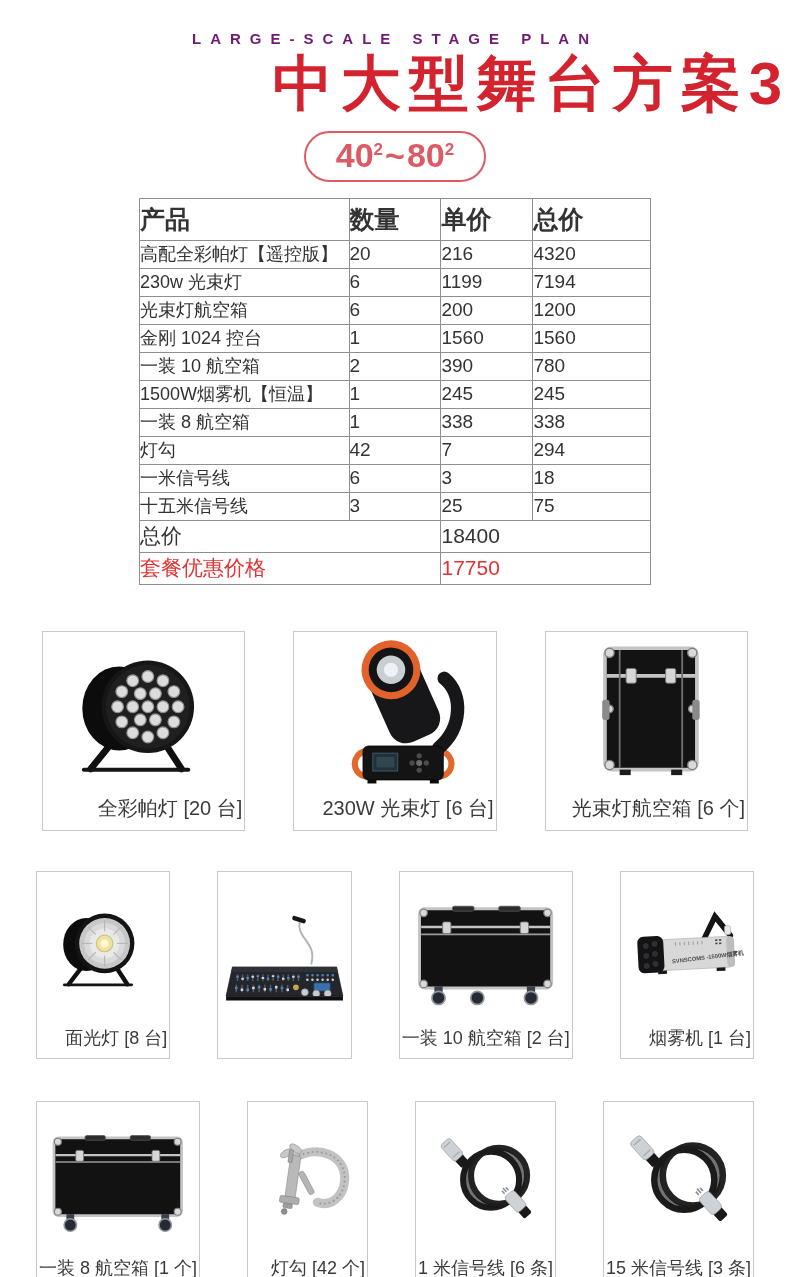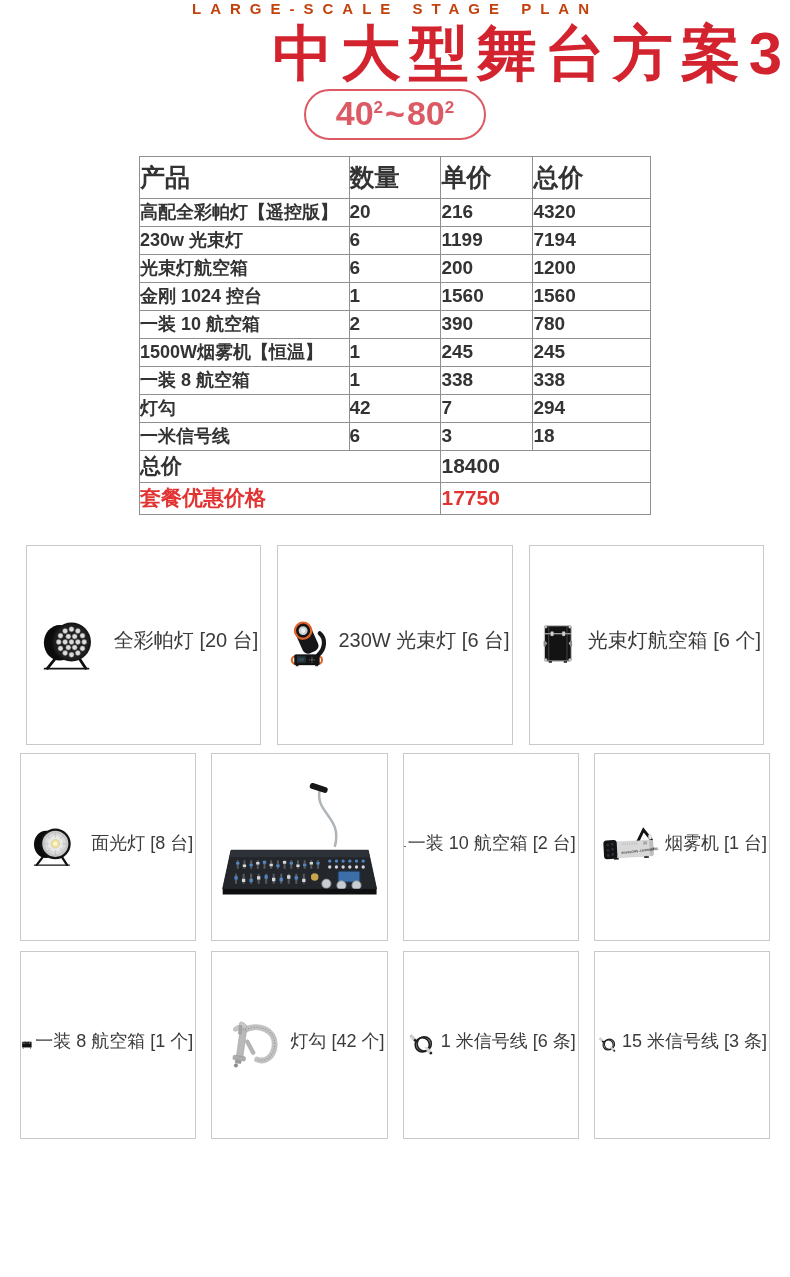--- a/index.html
+++ b/index.html
@@ -7,46 +7,46 @@
     --badge-red:#dc5a63;
     --accent-red:#e23333;
     --table-border:#8f8f8f;
     --text-dark:#333333;
   }
   *{box-sizing:border-box;}
   html,body{margin:0;padding:0;background:#ffffff;}
   body{width:790px;font-family:"Liberation Sans","DejaVu Sans",sans-serif;}
   .page{width:790px;height:1277px;background:#fff;overflow:hidden;}
 
-  .eyebrow{text-align:center;font-size:15px;font-weight:600;
-    letter-spacing:9px;color:#c2410c;}
+  .eyebrow{padding-top:30px;text-align:center;font-size:15px;font-weight:600;
+    letter-spacing:9px;color:#701a75;}
   .title{margin:4px 0 0;text-align:right;font-size:60px;font-weight:700;
     color:var(--title-red);letter-spacing:8px;line-height:1.1;}
-  .badge-wrap{text-align:center;margin-top:2px;}
+  .badge-wrap{text-align:center;margin-top:14px;}
   .badge{display:inline-block;border:2px solid var(--badge-red);color:var(--badge-red);
     border-radius:28px;padding:1px 30px 3px;font-size:34px;font-weight:600;line-height:1.25;}
   .badge sup{font-size:17px;font-weight:600;}
   .badge .tilde{padding:0 2px;}
 
   table.price{border-collapse:collapse;margin:16px auto 0;width:512px;table-layout:fixed;
     color:var(--text-dark);}
   table.price th,table.price td{border:1px solid var(--table-border);text-align:left;
     padding:0;overflow:hidden;white-space:nowrap;}
   table.price thead th{font-size:25px;font-weight:600;height:42px;}
-  table.price tbody td{font-size:19px;font-weight:700;height:28px;}
+  table.price tbody td{font-size:19px;font-weight:400;height:28px;}
   table.price td.prod{font-size:18px;}
   table.price tr.sum td{font-size:21px;height:32px;}
   table.price tr.discount td{color:var(--accent-red);}
 
   .gallery{margin-top:30px;}
   .g-row{display:grid;}
   .g-row.cols3{grid-template-columns:repeat(3,1fr);padding:0 26px;gap:16px;margin-bottom:8px;}
   .g-row.cols4{grid-template-columns:repeat(4,1fr);padding:0 20px;gap:15px;margin-bottom:10px;}
-  .g-cell{border:1px solid #c9c9c9;background:#fff;margin:0;display:flex;
-    align-items:center;}
+  .g-cell{border:1px solid #c9c9c9;background:#fff;margin:16px;display:flex;
+    flex-direction:column;align-items:flex-end;}
   .cols3 .g-cell{height:200px;}
   .cols4 .g-cell{height:188px;}
   .g-img{flex:1 1 auto;display:flex;align-items:center;justify-content:center;overflow:hidden;}
   .g-img svg{width:96%;height:94%;}
   .g-cap{text-align:center;font-size:20px;color:#3b3b3b;padding:0 2px 8px;white-space:nowrap;}
   .cols4 .g-cap{font-size:18px;}
 </style>
 </head>
 <body>
 
@@ -121,20 +121,26 @@
         <td class="prod">灯勾</td>
         <td>42</td>
         <td>7</td>
         <td>294</td>
       </tr>
       <tr>
         <td class="prod">一米信号线</td>
         <td>6</td>
         <td>3</td>
         <td>18</td>
+      </tr>
+      <tr>
+        <td class="prod">十五米信号线</td>
+        <td>3</td>
+        <td>25</td>
+        <td>75</td>
       </tr>
       <tr class="sum">
         <td colspan="2">总价</td>
         <td colspan="2">18400</td>
       </tr>
       <tr class="sum discount">
         <td colspan="2">套餐优惠价格</td>
         <td colspan="2">17750</td>
       </tr>
     </tbody>

